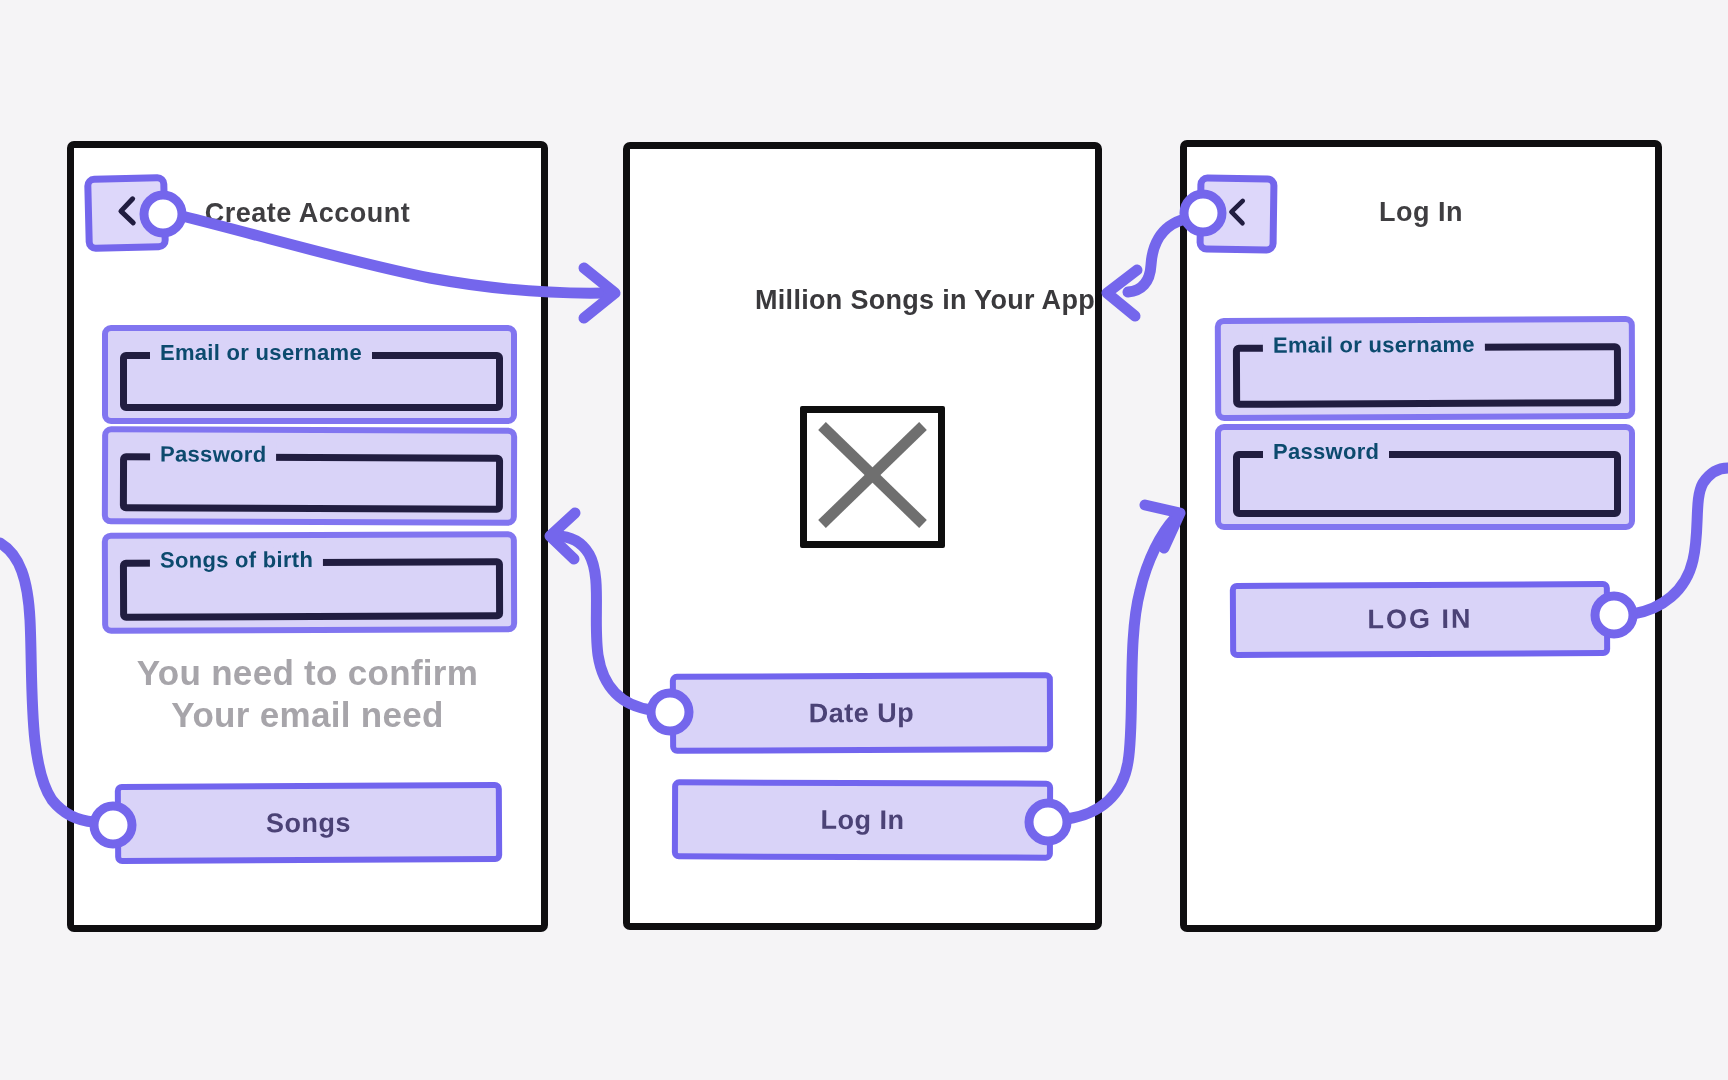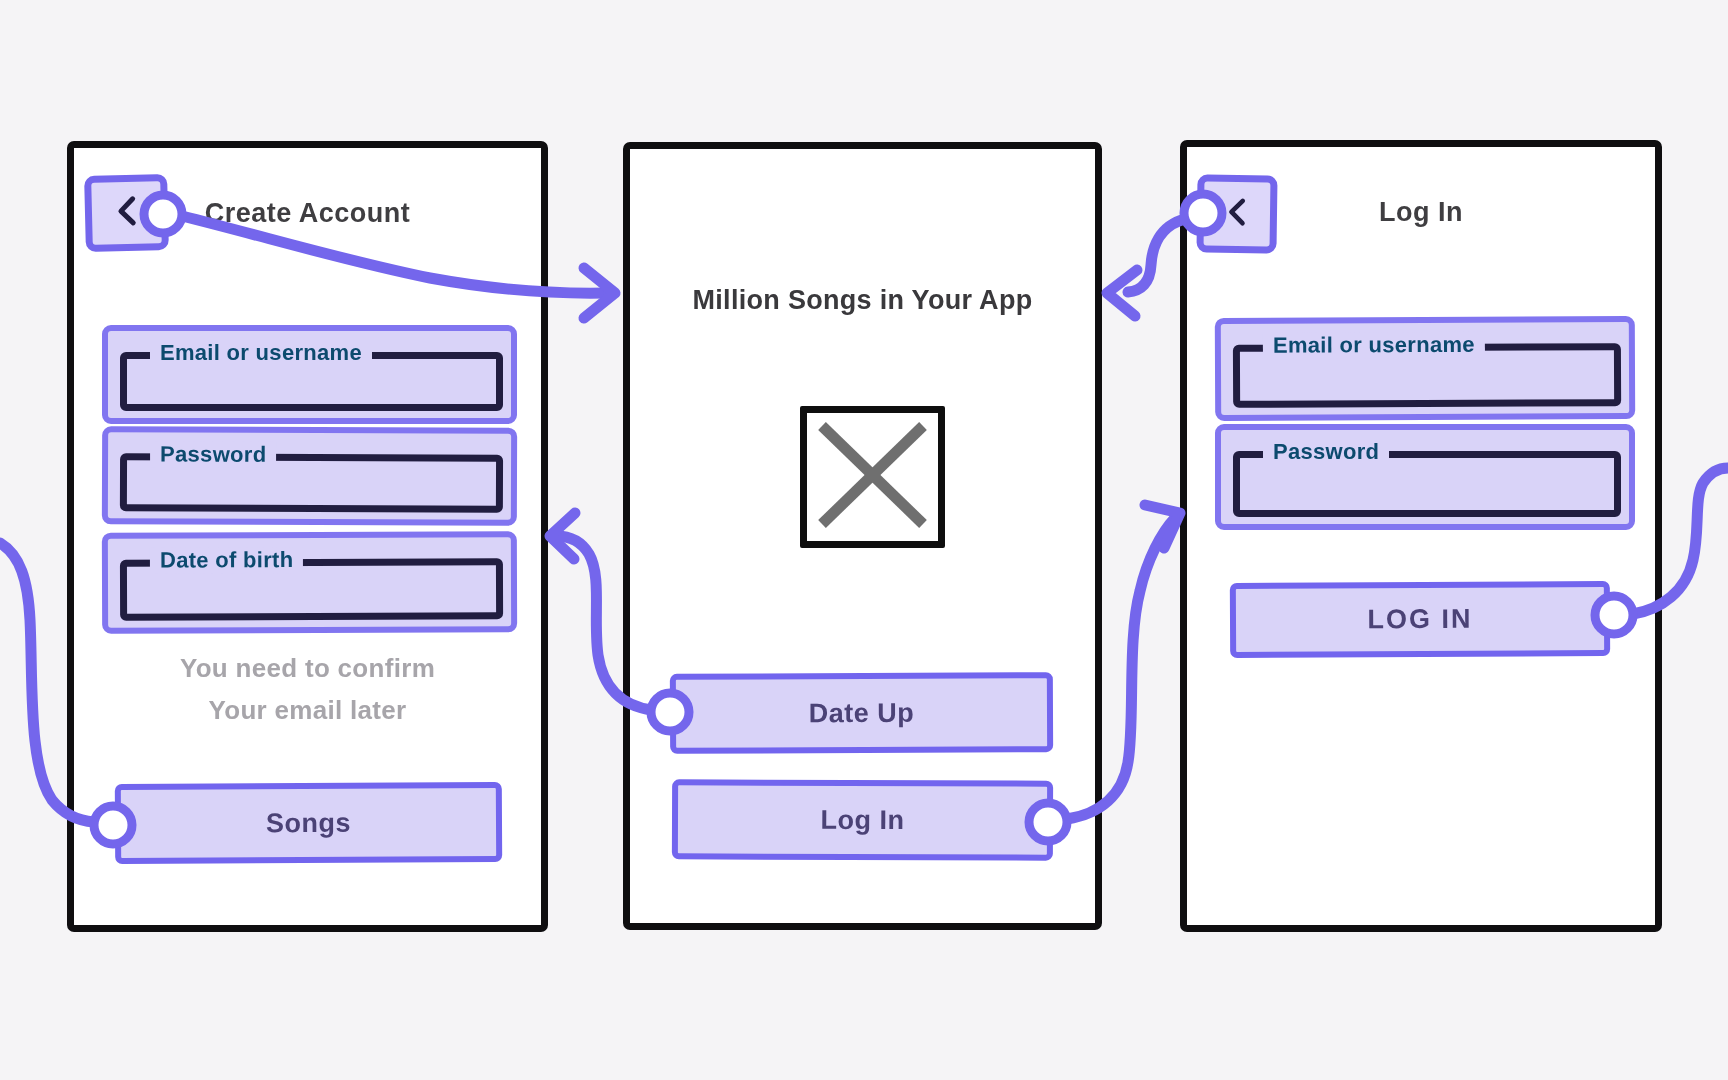--- a/index.html
+++ b/index.html
@@ -25,21 +25,21 @@
 
   .screen-title{
     position:absolute;left:0;right:0;top:50px;margin:0;text-align:center;
     color:#3f3e41;font-size:27px;font-weight:700;letter-spacing:.5px;
   }
   .logo-title{
     position:absolute;left:0;right:0;top:72px;margin:0;text-align:center;
     color:#0c0c0c;font-size:37px;font-weight:800;letter-spacing:2px;
   }
   .tagline{
-    position:absolute;left:0;right:0;top:136px;margin:0;text-align:center;
+    position:absolute;left:0;right:0;top:136px;margin:0;text-align:right;
     color:#3a393c;font-size:27px;font-weight:600;letter-spacing:.3px;
   }
 
   .field{
     position:absolute;background:#d9d3f8;
     border:6px solid #8175f0;border-radius:9px;
   }
   .field-inner{
     position:absolute;left:12px;right:8px;top:21px;bottom:7px;
     border:7px solid #211d40;border-radius:6px;
@@ -52,21 +52,21 @@
   
   #f-create-email   {left:28px;top:177px;width:403px;height:87px;}
   #f-create-password{left:28px;top:279px;width:403px;height:86px;transform:rotate(.2deg);}
   #f-create-dob     {left:28px;top:384px;width:403px;height:89px;transform:rotate(-.2deg);}
   
   #f-login-email    {left:28px;top:170px;width:408px;height:91px;transform:rotate(-.25deg);}
   #f-login-password {left:28px;top:277px;width:408px;height:94px;}
 
   .note{
     position:absolute;left:0;right:0;margin:0;text-align:center;
-    color:#a7a5aa;font-size:26px;font-weight:700;letter-spacing:.3px;
+    color:#a7a5aa;font-size:35px;font-weight:700;letter-spacing:.3px;
   }
   #note-line-1{top:505px;}
   #note-line-2{top:547px;}
 
   .pill{
     position:absolute;display:flex;align-items:center;justify-content:center;
     background:#d9d3f8;border:6px solid #7265ee;border-radius:7px;
     color:#4b4276;font-size:27px;font-weight:700;letter-spacing:.5px;
   }
   #btn-create {left:41px;top:635px;width:375px;height:68px;transform:rotate(-.3deg);}
@@ -105,26 +105,26 @@
 
     <div class="field" id="f-create-email">
       <span class="field-label">Email or username</span>
       <div class="field-inner"></div>
     </div>
     <div class="field" id="f-create-password">
       <span class="field-label">Password</span>
       <div class="field-inner"></div>
     </div>
     <div class="field" id="f-create-dob">
-      <span class="field-label">Date of birth</span>
+      <span class="field-label">Songs of birth</span>
       <div class="field-inner"></div>
     </div>
 
     <p class="note" id="note-line-1">You need to confirm</p>
-    <p class="note" id="note-line-2">Your email later</p>
+    <p class="note" id="note-line-2">Your email need</p>
 
     <div class="pill" id="btn-create">
       <span>Songs</span>
     </div>
   </section>
 
   <section class="screen" id="screen-landing">
     <p class="tagline">Million Songs in Your App</p>
 
     <div class="img-ph">

